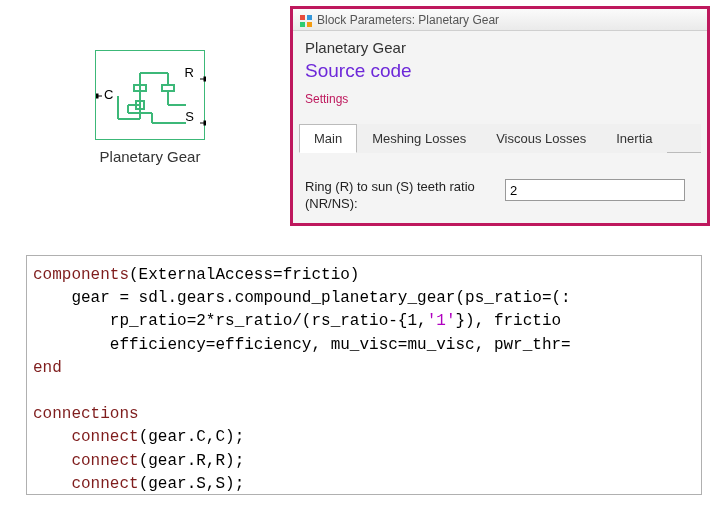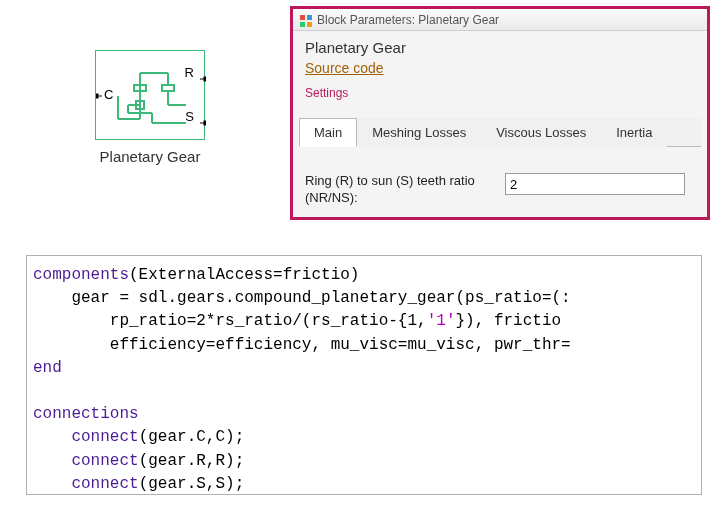--- a/index.html
+++ b/index.html
@@ -60,26 +60,25 @@
     font-size: 12px;
     color: #555;
   }
   .dlg-title svg { vertical-align: middle; margin-right: 4px; }
   .dlg-section {
     padding: 8px 12px 4px 12px;
     font-size: 15px;
     color: #333;
   }
   .src-link {
-    color: #a16207;
-    text-decoration: underline;
+    color: #6d28d9;
     cursor: pointer;
     padding: 0 12px 6px 12px;
     display: inline-block;
-    font-size: 14px;
+    font-size: 19px;
   }
   .settings-label {
     padding: 4px 12px 2px 12px;
     font-size: 12px;
     color: #be185d;
   }
   .tabs {
     display: flex;
     border-bottom: 1px solid #bbb;
     margin: 16px 6px;
@@ -134,21 +133,21 @@
     overflow: hidden;
   }
   pre.code {
     font-family: "Courier New", monospace;
     font-size: 16px;
     line-height: 1.45;
     padding: 8px 6px;
     white-space: pre;
     color: #000;
   }
-  .kw { color: #4c1d95; }
+  .kw { color: #7f1d1d; }
   .str { color: #b000c0; }
 </style>
 </head>
 <body>
 
 <div class="block-wrap">
   <div class="block-icon">
     <svg width="110" height="90">
       <g stroke="#3cb878" stroke-width="2" fill="none">
         <line x1="22" y1="45" x2="22" y2="68"></line>

